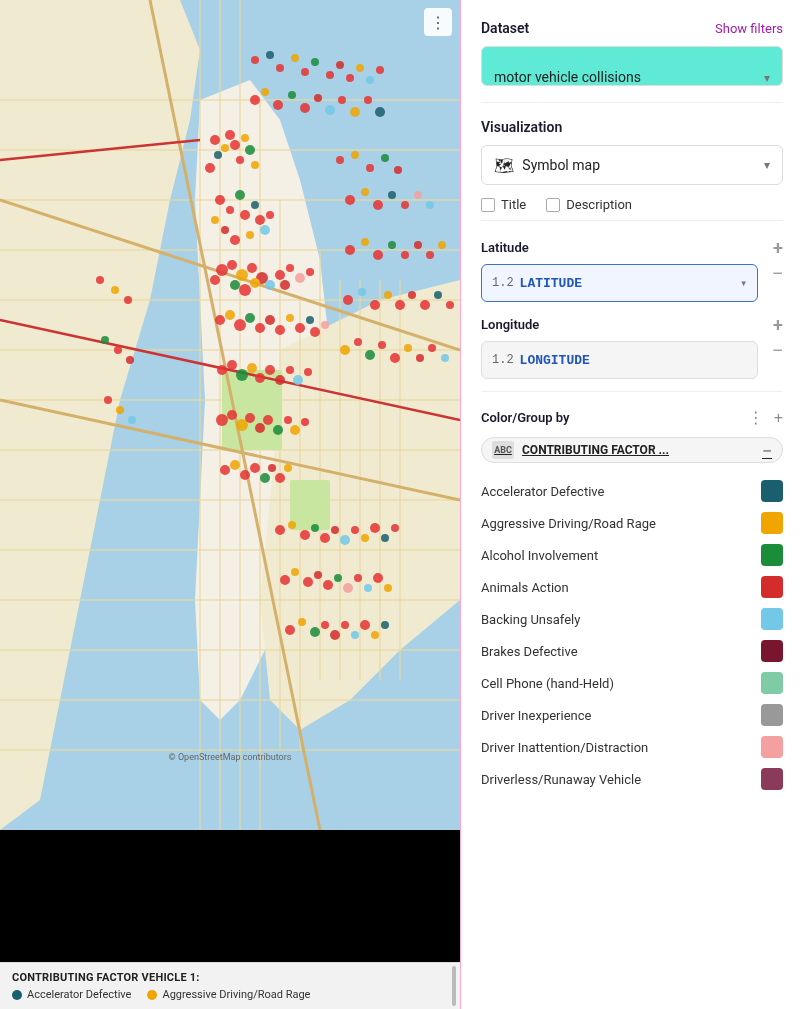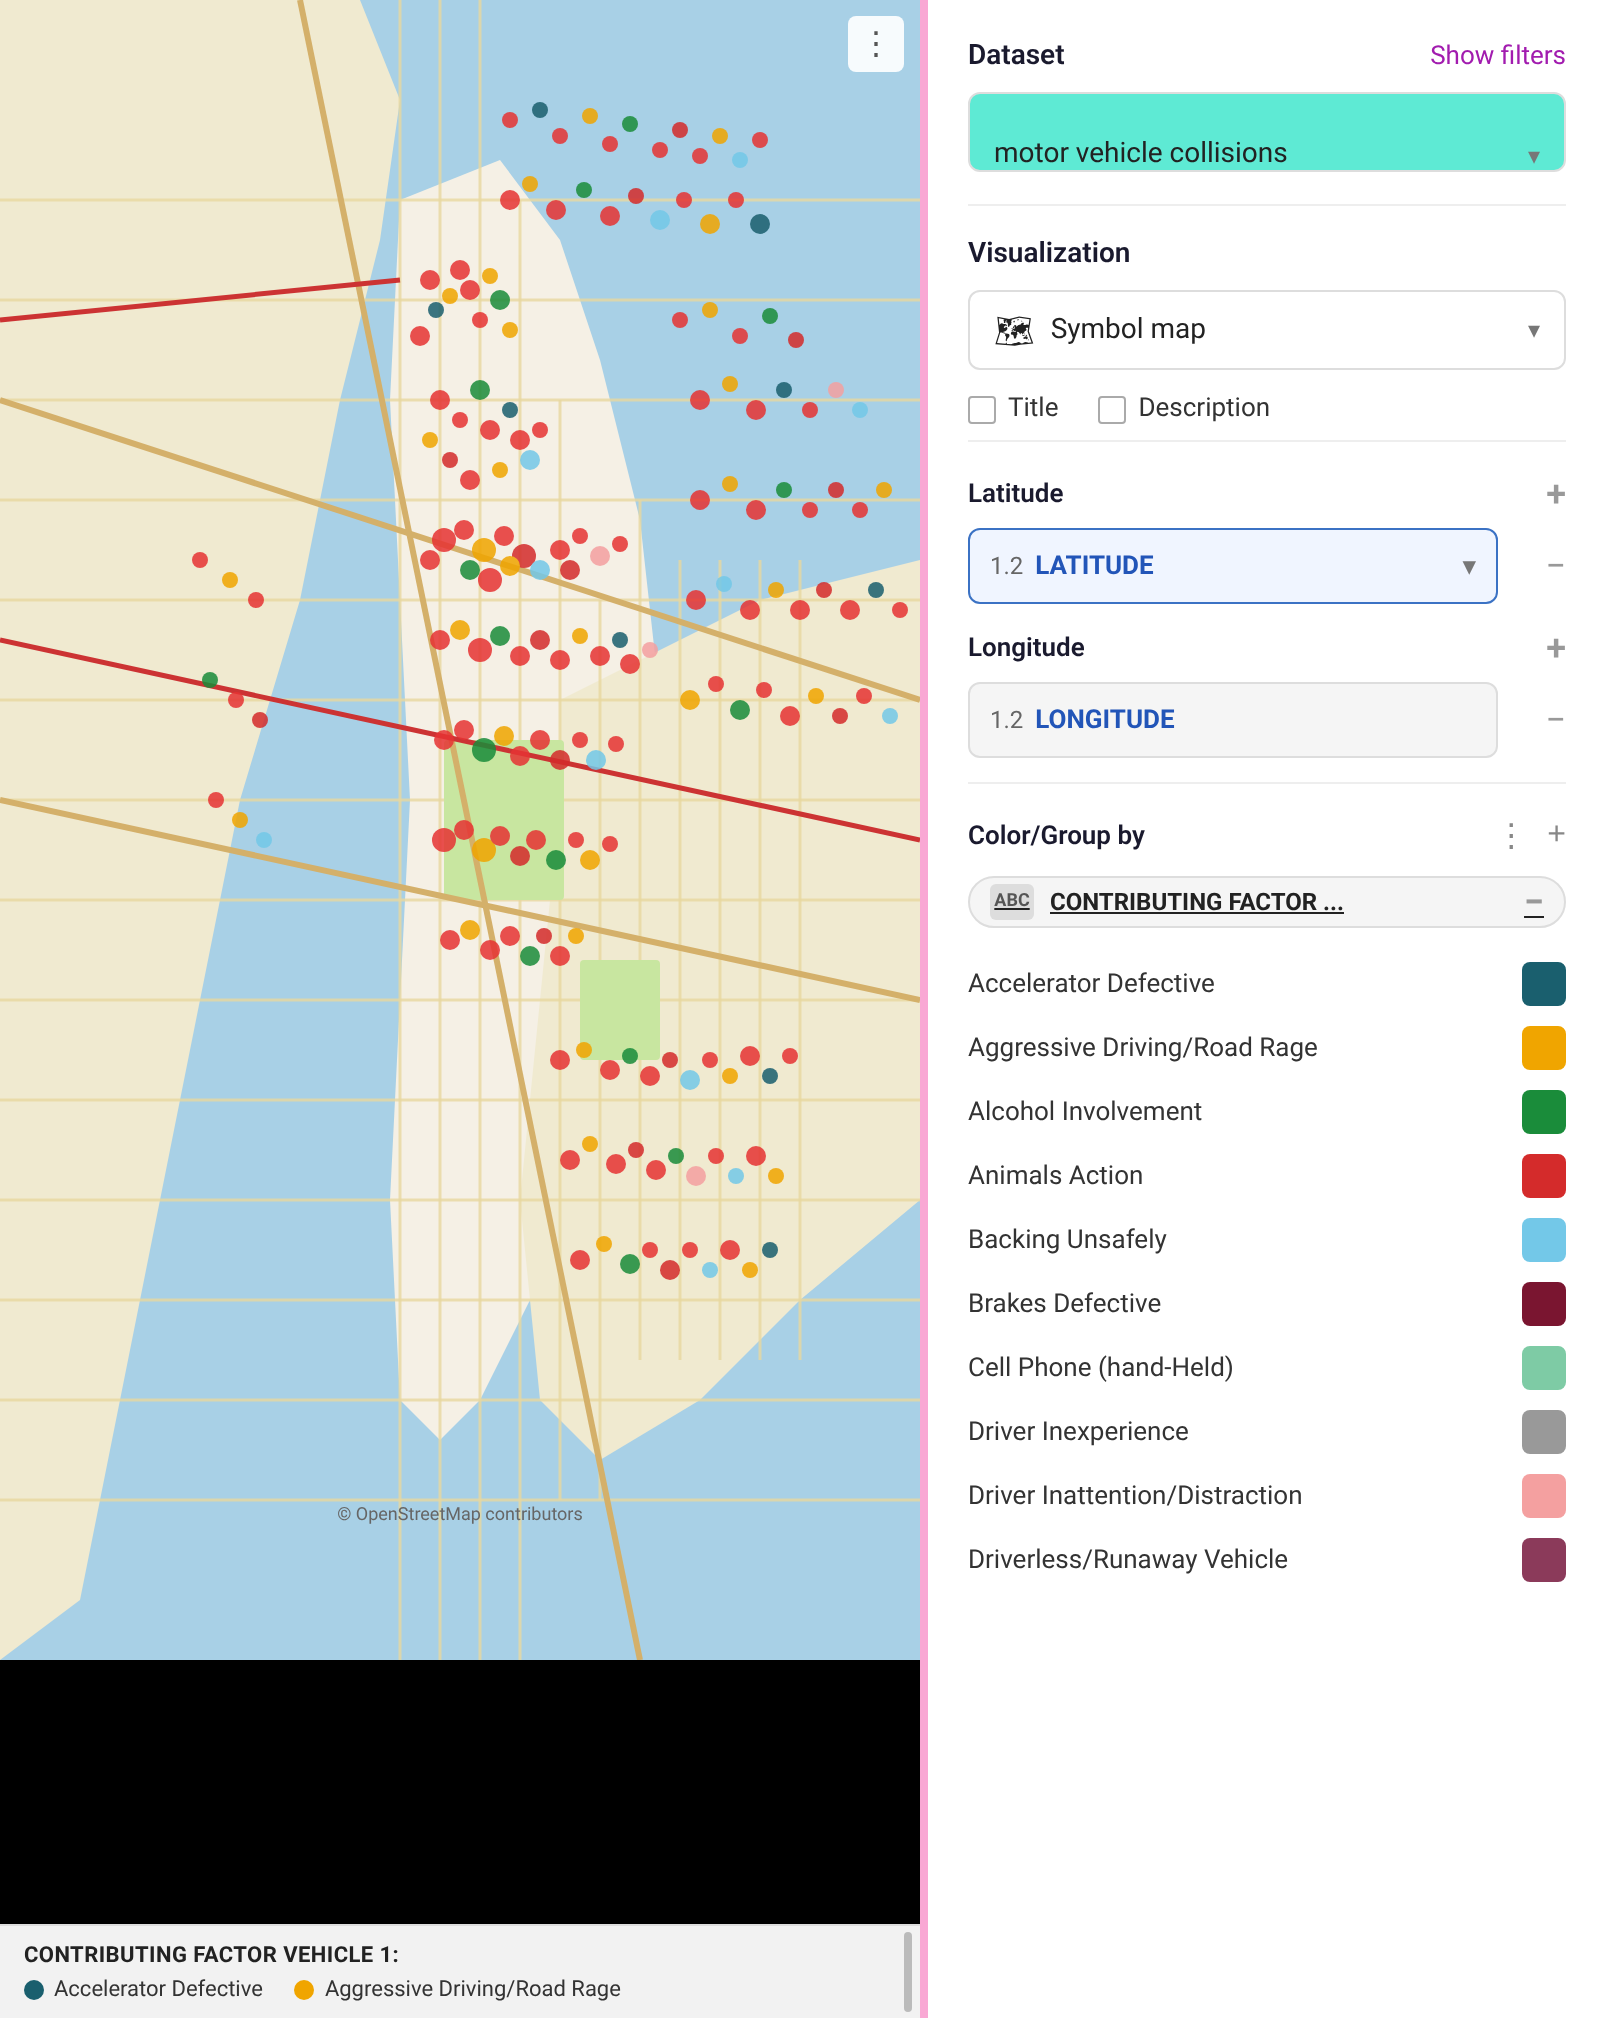--- a/index.html
+++ b/index.html
@@ -94,21 +94,21 @@
       font-size: 16px;
       color: #555;
     }
 
     
     .right-panel {
       flex: 1;
       height: 100%;
       padding: 20px 20px 24px 20px;
       overflow-y: auto;
-      border-left: 4px solid #f9a8d4;
+      border-left: 1px solid #f9a8d4;
     }
 
     
     .section-header {
       display: flex;
       justify-content: space-between;
       align-items: center;
       margin-bottom: 10px;
     }
 
@@ -263,22 +263,22 @@
 
     .coord-minus {
       color: #999;
       font-size: 18px;
       cursor: pointer;
       margin-left: 8px;
     }
 
     .coord-row-wrapper {
       display: flex;
-      align-items: center;
-      gap: 16px;
+      gap: 6px;
+      font-family: Liberation Mono, monospace;
     }
 
     
     .color-section {
     }
 
     .color-section-header {
       display: flex;
       justify-content: space-between;
       align-items: center;

